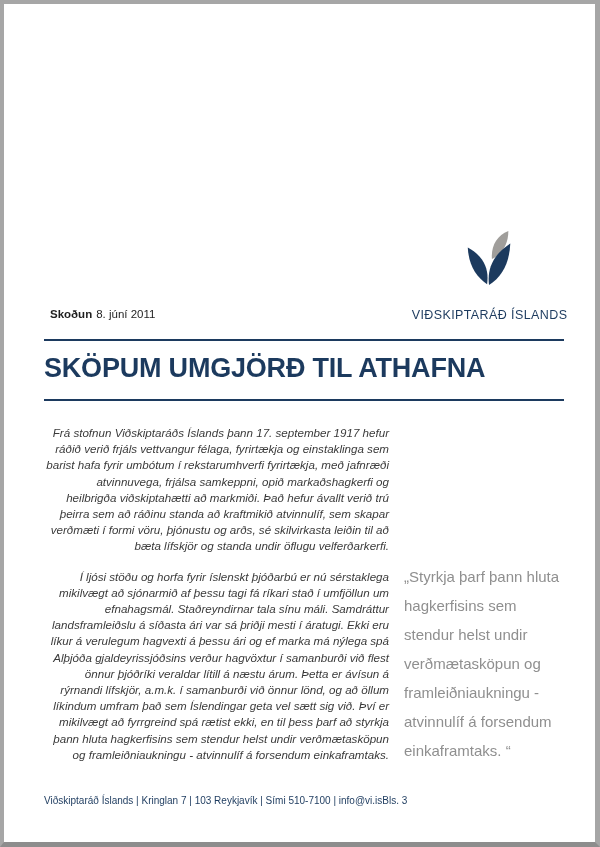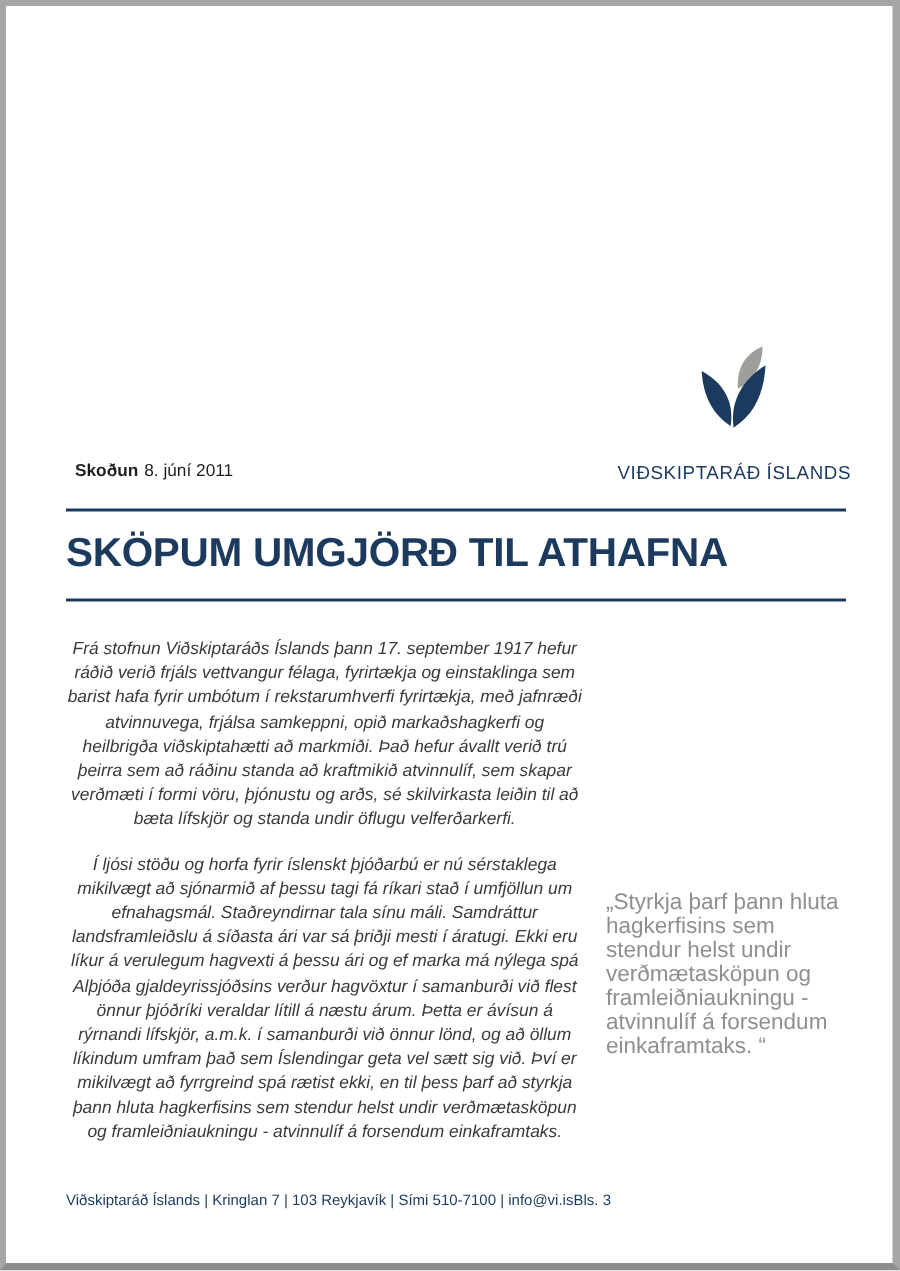--- a/index.html
+++ b/index.html
@@ -61,27 +61,27 @@
   
   .body-col{
     position:absolute;left:40px;top:421px;width:345px;
   }
   .body-col p{
     font-style:italic;
     font-size:11.6px;
     line-height:16.2px;
     color:var(--body-text);
     margin-bottom:14px;
-    text-align:center;
+    text-align:right;
   }
   
   .pull-quote{
-    position:absolute;left:400px;top:590px;width:165px;
+    position:absolute;left:400px;top:558px;width:165px;
     font-size:15px;
-    line-height:16px;
+    line-height:29px;
     color:var(--quote-gray);
   }
   
   .footer{
     position:absolute;left:40px;top:791px;width:520px;
     display:flex;justify-content:flex-start;align-items:baseline;
     font-size:10px;
     color:var(--navy);
   }
 </style>

